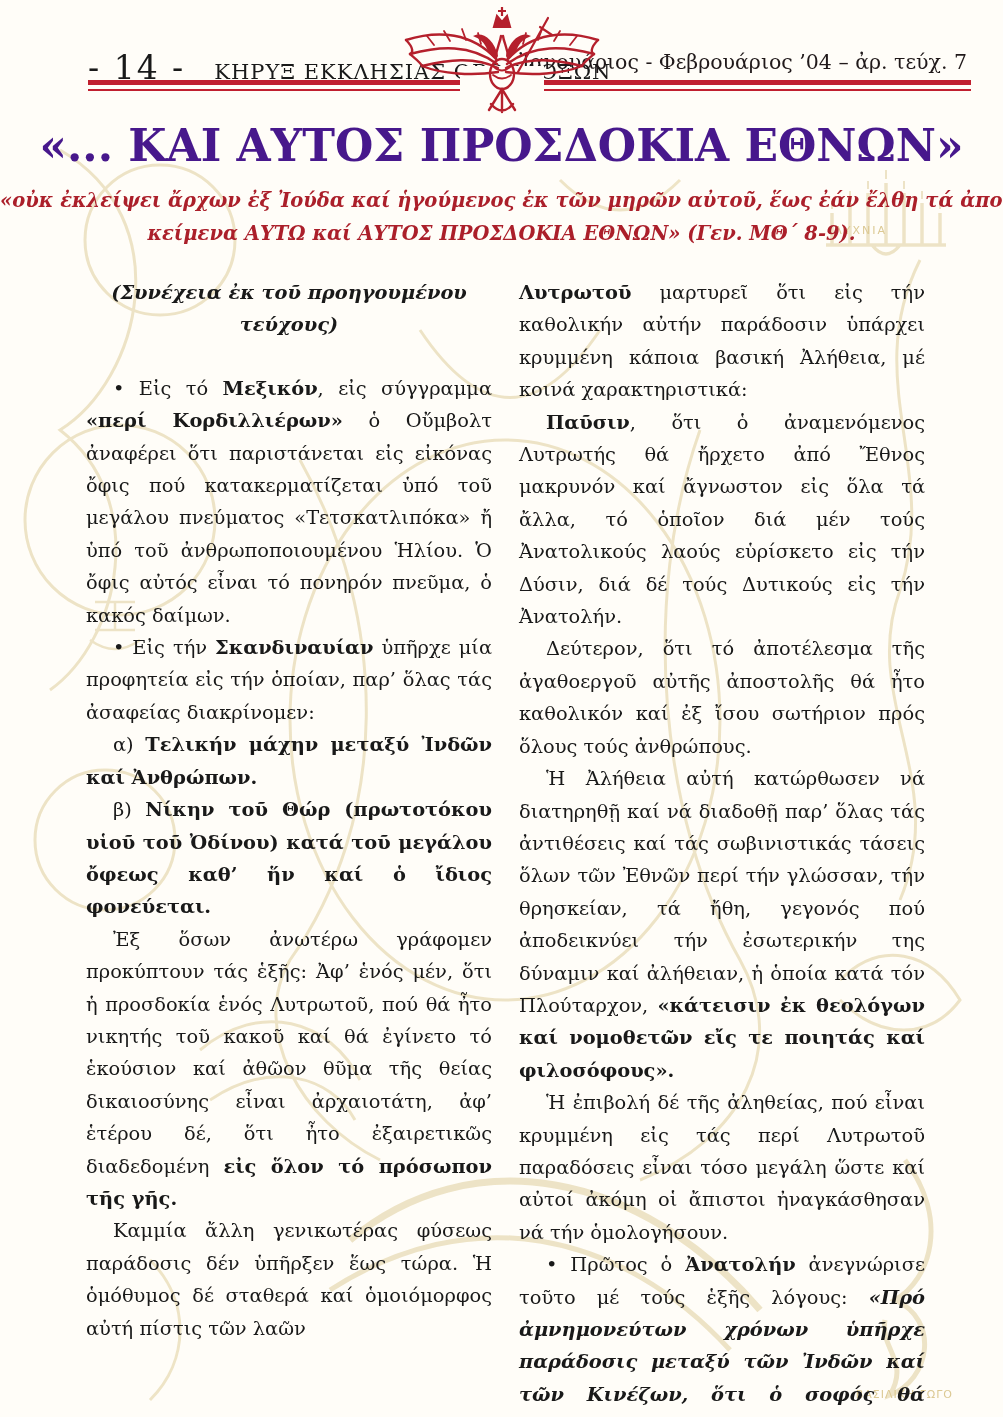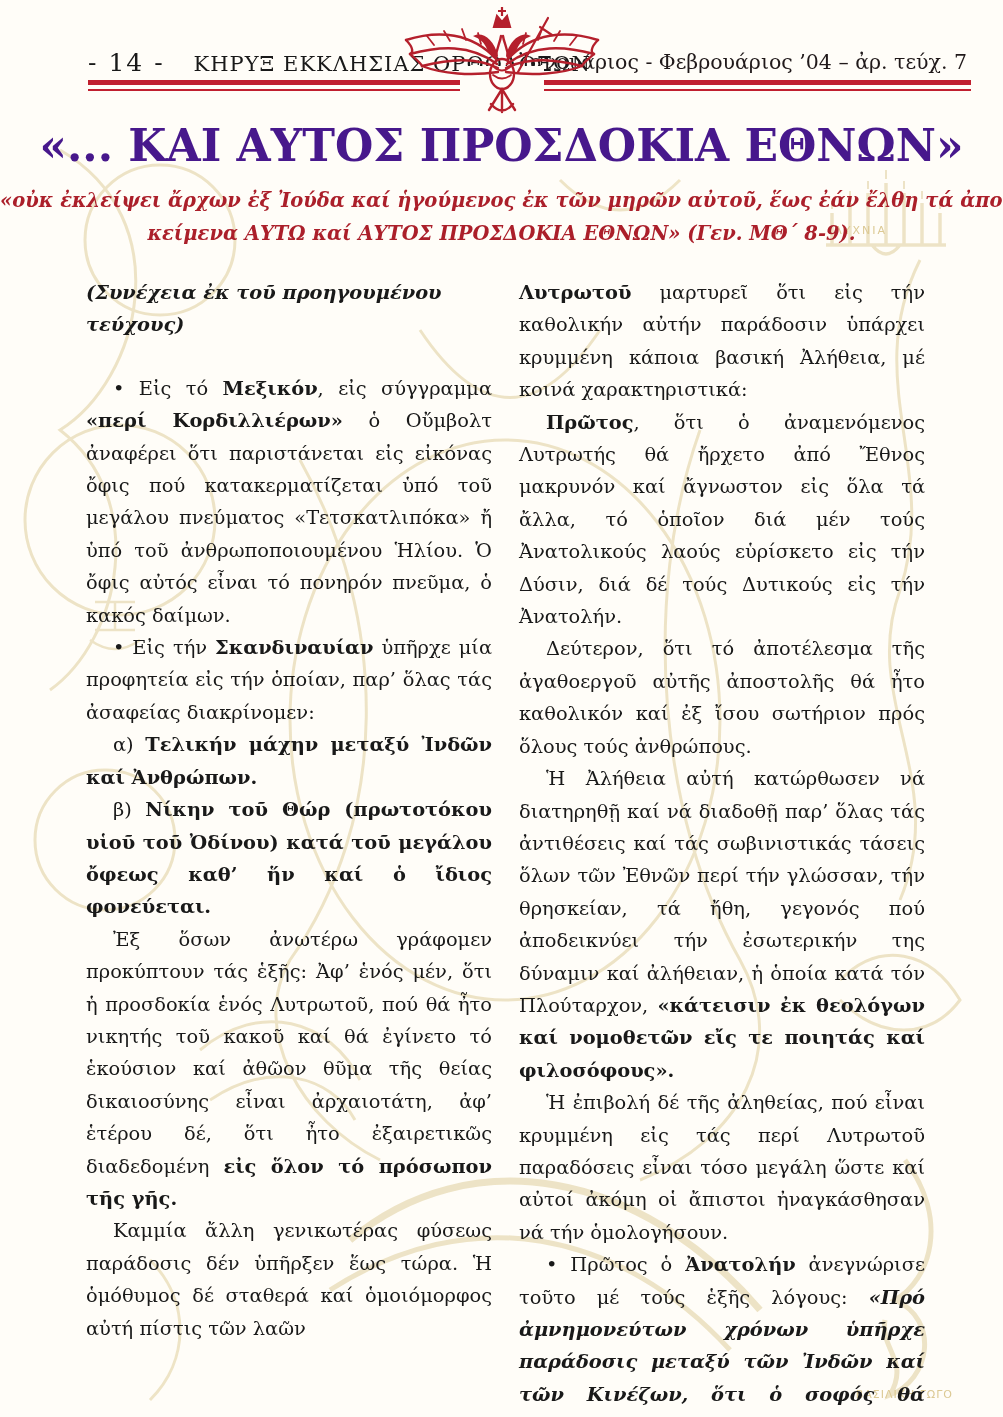--- a/index.html
+++ b/index.html
@@ -20,21 +20,21 @@
   }
   .bg-label.lychnia{right:116px;top:180px;margin-top:44px;}
   .bg-label.signature{right:50px;bottom:16px;letter-spacing:1px;}
   .content{position:relative;z-index:1;}
 
   
   .header-left{
     position:absolute;left:88px;top:48px;
     font-size:22px;white-space:nowrap;
   }
-  .page-number{font-size:25px;margin-right:22px;letter-spacing:2px;}
+  .page-number{font-size:33px;margin-right:22px;letter-spacing:2px;}
   .journal-title{font-size:21px;letter-spacing:1px;}
   .header-right{
     position:absolute;right:36px;top:50px;
     font-size:20.5px;white-space:nowrap;color:#20191a;
   }
   .rule-thick{
     position:absolute;left:88px;right:32px;top:80px;height:5px;
     background:#c01f2f;z-index:1;
   }
   .rule-thin{
@@ -71,21 +71,21 @@
     margin:27px 78px 0 86px;
   }
   .col{flex:1 1 0;min-width:0;}
   .para{
     margin:0;
     font-size:19.4px;line-height:32.4px;
     text-align:justify;
     text-indent:27px;
   }
   .para.lead{
-    text-indent:0;text-align:left;
+    text-indent:0;text-align:center;
     font-weight:bold;font-style:italic;
     margin-bottom:31px;
   }
   .para.noindent{text-indent:0;}
   .s-n{}
   .s-b{font-weight:bold;}
   .s-bi{font-weight:bold;font-style:italic;}
 </style>
 </head>
 <body>
@@ -176,21 +176,21 @@
           <p class="para lead"><span class="s-bi">(Συνέχεια ἐκ τοῦ προηγουμένου τεύχους)</span></p>
           <p class="para"><span class="s-n">• Εἰς τό </span><span class="s-b">Μεξικόν</span><span class="s-n">, εἰς σύγγραμμα </span><span class="s-b">«περί Κορδιλλιέρων»</span><span class="s-n"> ὁ Οὔμβολτ ἀναφέρει ὅτι παριστάνεται εἰς εἰκόνας ὄφις πού κατακερματίζεται ὑπό τοῦ μεγάλου πνεύματος «Τετσκατλιπόκα» ἤ ὑπό τοῦ ἀνθρωποποιουμένου Ἡλίου. Ὁ ὄφις αὐτός εἶναι τό πονηρόν πνεῦμα, ὁ κακός δαίμων.</span></p>
           <p class="para"><span class="s-n">• Εἰς τήν </span><span class="s-b">Σκανδιναυίαν</span><span class="s-n"> ὑπῆρχε μία προφητεία εἰς τήν ὁποίαν, παρ’ ὅλας τάς ἀσαφείας διακρίνομεν:</span></p>
           <p class="para"><span class="s-n">α) </span><span class="s-b">Τελικήν μάχην μεταξύ Ἰνδῶν καί Ἀνθρώπων.</span></p>
           <p class="para"><span class="s-n">β) </span><span class="s-b">Νίκην τοῦ Θώρ (πρωτοτόκου υἱοῦ τοῦ Ὀδίνου) κατά τοῦ μεγάλου ὄφεως καθ’ ἥν καί ὁ ἴδιος φονεύεται.</span></p>
           <p class="para"><span class="s-n">Ἐξ ὅσων ἀνωτέρω γράφομεν προκύπτουν τάς ἑξῆς: Ἀφ’ ἑνός μέν, ὅτι ἡ προσδοκία ἑνός Λυτρωτοῦ, πού θά ἦτο νικητής τοῦ κακοῦ καί θά ἐγίνετο τό ἑκούσιον καί ἀθῶον θῦμα τῆς θείας δικαιοσύνης εἶναι ἀρχαιοτάτη, ἀφ’ ἑτέρου δέ, ὅτι ἦτο ἐξαιρετικῶς διαδεδομένη </span><span class="s-b">εἰς ὅλον τό πρόσωπον τῆς γῆς.</span></p>
           <p class="para"><span class="s-n">Καμμία ἄλλη γενικωτέρας φύσεως παράδοσις δέν ὑπῆρξεν ἕως τώρα. Ἡ ὁμόθυμος δέ σταθερά καί ὁμοιόμορφος αὐτή πίστις τῶν λαῶν </span></p>
         </section>
       <section class="col">
           <p class="para noindent"><span class="s-b">Λυτρωτοῦ</span><span class="s-n"> μαρτυρεῖ ὅτι εἰς τήν καθολικήν αὐτήν παράδοσιν ὑπάρχει κρυμμένη κάποια βασική Ἀλήθεια, μέ κοινά χαρακτηριστικά:</span></p>
-          <p class="para"><span class="s-b">Πρῶτος</span><span class="s-n">, ὅτι ὁ ἀναμενόμενος Λυτρωτής θά ἤρχετο ἀπό Ἔθνος μακρυνόν καί ἄγνωστον εἰς ὅλα τά ἄλλα, τό ὁποῖον διά μέν τούς Ἀνατολικούς λαούς εὑρίσκετο εἰς τήν Δύσιν, διά δέ τούς Δυτικούς εἰς τήν Ἀνατολήν.</span></p>
+          <p class="para"><span class="s-b">Παῦσιν</span><span class="s-n">, ὅτι ὁ ἀναμενόμενος Λυτρωτής θά ἤρχετο ἀπό Ἔθνος μακρυνόν καί ἄγνωστον εἰς ὅλα τά ἄλλα, τό ὁποῖον διά μέν τούς Ἀνατολικούς λαούς εὑρίσκετο εἰς τήν Δύσιν, διά δέ τούς Δυτικούς εἰς τήν Ἀνατολήν.</span></p>
           <p class="para"><span class="s-n">Δεύτερον, ὅτι τό ἀποτέλεσμα τῆς ἀγαθοεργοῦ αὐτῆς ἀποστολῆς θά ἦτο καθολικόν καί ἐξ ἴσου σωτήριον πρός ὅλους τούς ἀνθρώπους.</span></p>
           <p class="para"><span class="s-n">Ἡ Ἀλήθεια αὐτή κατώρθωσεν νά διατηρηθῇ καί νά διαδοθῇ παρ’ ὅλας τάς ἀντιθέσεις καί τάς σωβινιστικάς τάσεις ὅλων τῶν Ἐθνῶν περί τήν γλώσσαν, τήν θρησκείαν, τά ἤθη,  γεγονός πού ἀποδεικνύει τήν ἐσωτερικήν της δύναμιν καί ἀλήθειαν, ἡ ὁποία κατά τόν Πλούταρχον, </span><span class="s-b">«κάτεισιν ἐκ θεολόγων καί νομοθετῶν εἴς τε ποιητάς καί φιλοσόφους».</span></p>
           <p class="para"><span class="s-n">Ἡ ἐπιβολή δέ τῆς ἀληθείας, πού εἶναι κρυμμένη εἰς τάς περί Λυτρωτοῦ παραδόσεις εἶναι τόσο μεγάλη ὥστε καί αὐτοί ἀκόμη οἱ ἄπιστοι ἠναγκάσθησαν νά τήν ὁμολογήσουν.</span></p>
           <p class="para"><span class="s-n">• Πρῶτος ὁ </span><span class="s-b">Ἀνατολήν</span><span class="s-n"> ἀνεγνώρισε τοῦτο μέ τούς ἑξῆς λόγους: </span><span class="s-bi">«Πρό ἀμνημονεύτων χρόνων ὑπῆρχε παράδοσις μεταξύ τῶν Ἰνδῶν καί τῶν Κινέζων, ὅτι ὁ σοφός θά προήρχετο ἐκ Δύσεως. Ἡ</span></p>
         </section>
     </div>
   </div>
 
 </div>
 

